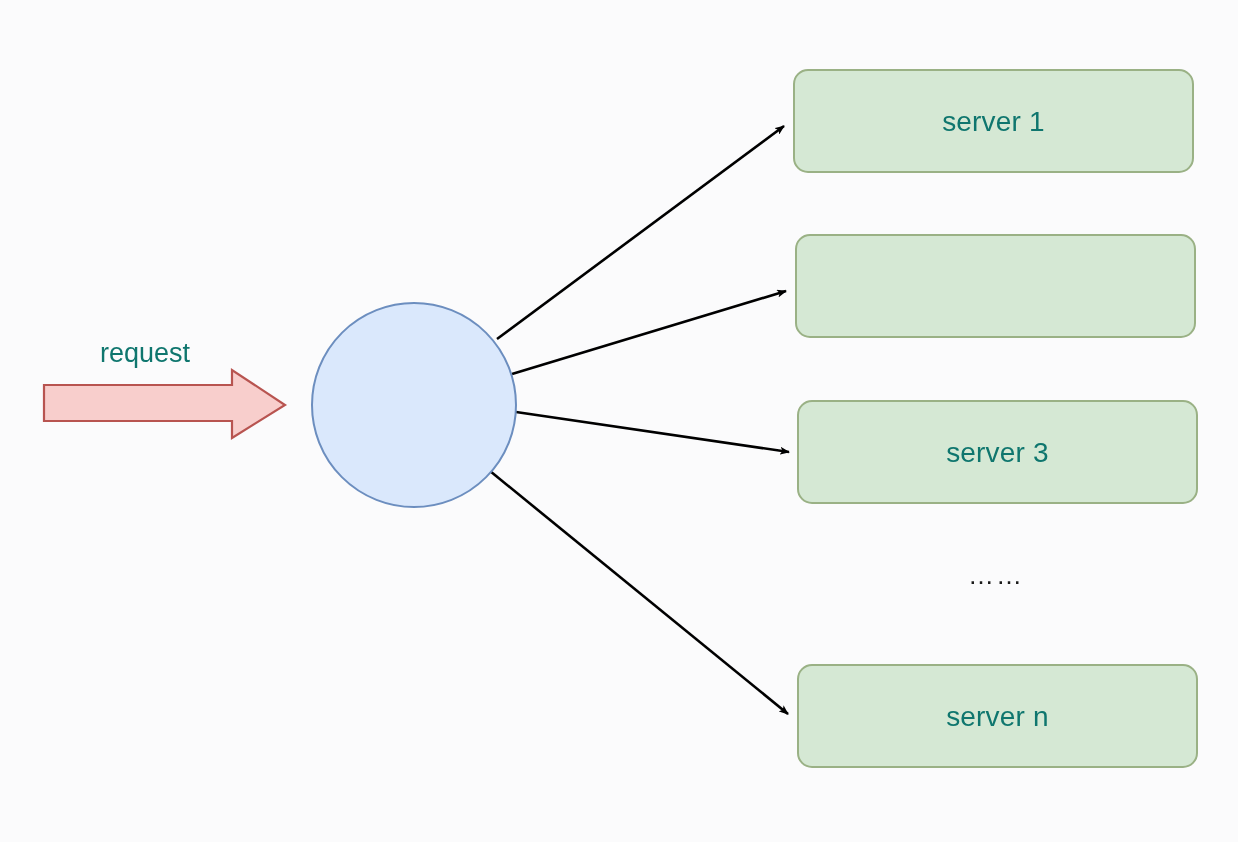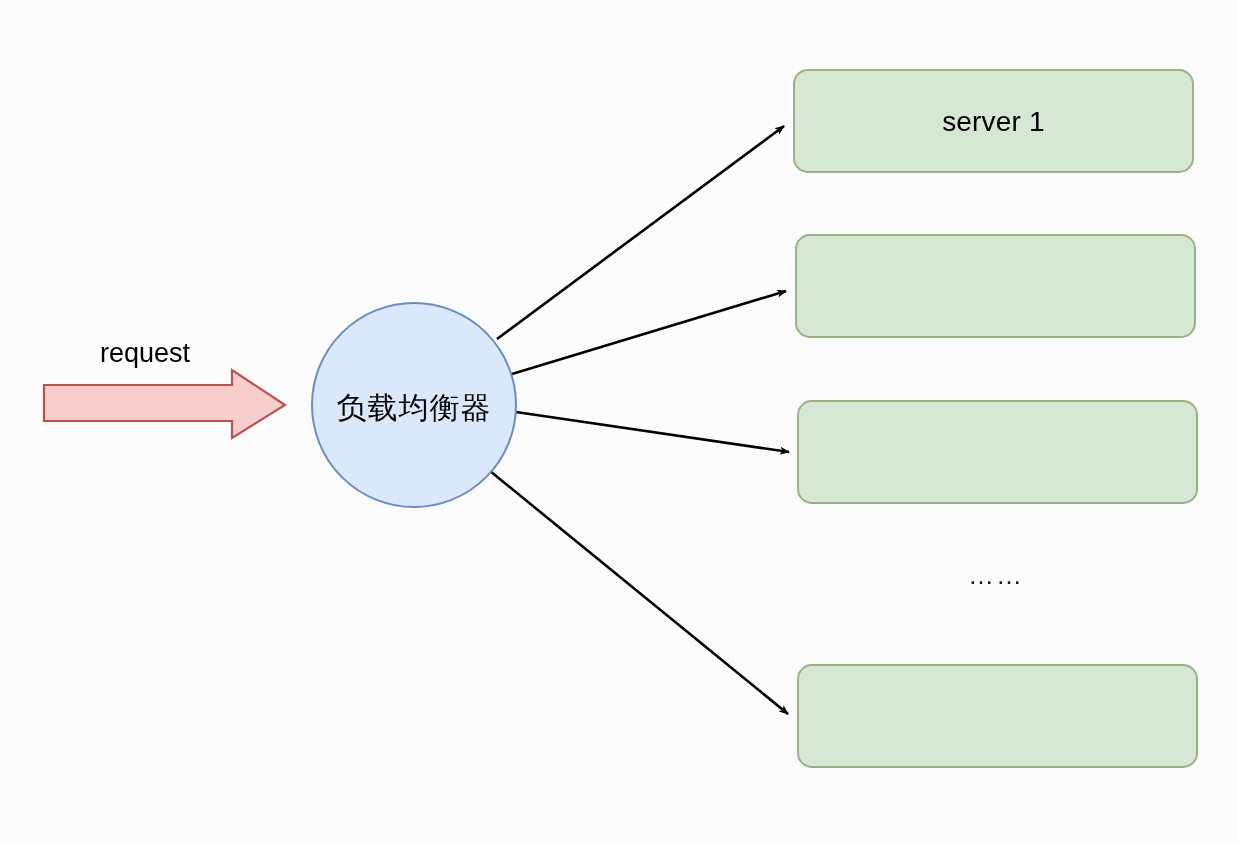--- a/index.html
+++ b/index.html
@@ -17,21 +17,21 @@
   }
   #diagram-svg {
     position: absolute;
     left: 0;
     top: 0;
     width: 1238px;
     height: 842px;
   }
   .node-label {
     position: absolute;
-    color: #000000;
+    color: #0f766e;
     text-align: center;
     white-space: nowrap;
     pointer-events: none;
   }
   .server-label {
     font-size: 28px;
     letter-spacing: 0.2px;
   }
   .lb-label {
     font-size: 30px;
@@ -72,22 +72,23 @@
     <rect x="794" y="70" width="399" height="102" rx="14" ry="14" fill="#d5e8d4" stroke="#9ab185" stroke-width="2"></rect>
     <rect x="796" y="235" width="399" height="102" rx="14" ry="14" fill="#d5e8d4" stroke="#9ab185" stroke-width="2"></rect>
     <rect x="798" y="401" width="399" height="102" rx="14" ry="14" fill="#d5e8d4" stroke="#9ab185" stroke-width="2"></rect>
     <rect x="798" y="665" width="399" height="102" rx="14" ry="14" fill="#d5e8d4" stroke="#9ab185" stroke-width="2"></rect>
 
     <circle cx="414" cy="405" r="102" fill="#dae8fc" stroke="#6c8ebf" stroke-width="2"></circle>
   </svg>
 
   <div class="node-label request-label" style="left:60px; top:338px; width:240px; text-align:left; padding-left:40px;">request</div>
 
-  <div class="node-label lb-label" style="left:312px; top:388px; width:204px;">负载均衡器</div>
 
   <div class="node-label server-label" style="left:794px; top:106px; width:399px;">server 1</div>
 
 
+  <div class="node-label server-label" style="left:798px; top:437px; width:399px;">server 3</div>
 
+  <div class="node-label server-label" style="left:798px; top:701px; width:399px;">server n</div>
 
   <div class="node-label ellipsis-label" style="left:890px; top:560px; width:212px;">……</div>
 
 </div>
 
 </body></html>

